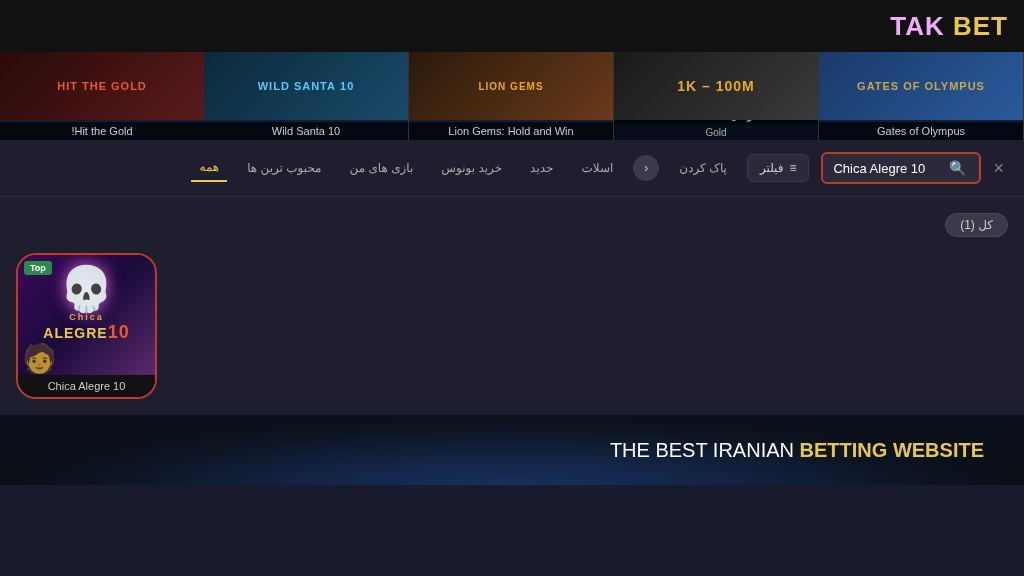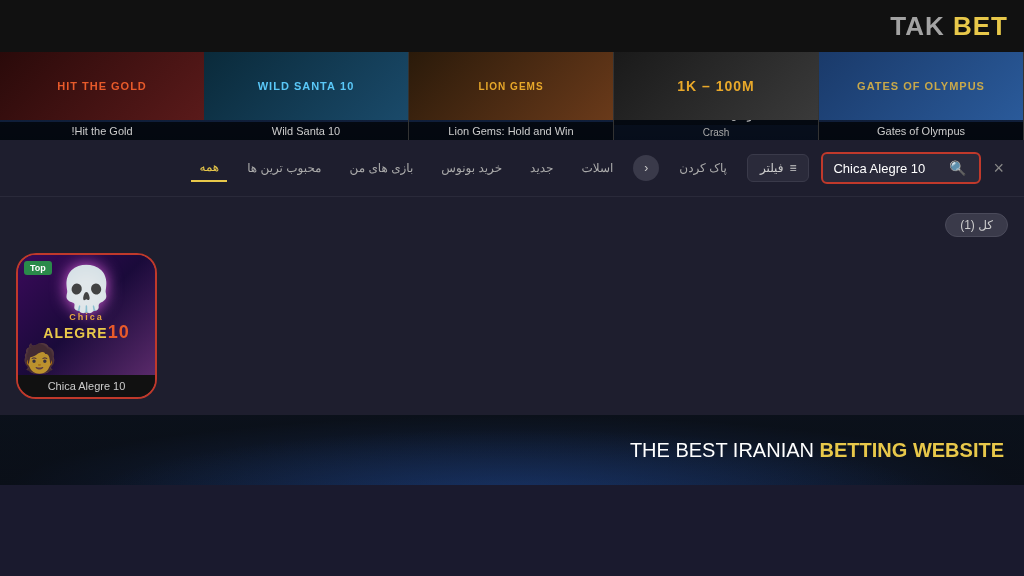--- a/index.html
+++ b/index.html
@@ -23,21 +23,21 @@
       position: relative;
       z-index: 10;
     }
     .logo {
       font-size: 26px;
       font-weight: 900;
       color: #fff;
       letter-spacing: 1px;
       direction: ltr;
     }
-    .logo span { color: #a3a3a3; }
+    .logo span { color: #f0abfc; }
 
     
     .banner-strip {
       height: 88px;
       background: linear-gradient(180deg, #1a2a4a 0%, #0d1b35 100%);
       display: flex;
       overflow: hidden;
       position: relative;
     }
     .banner-item {
@@ -240,21 +240,21 @@
     }
 
     
     .footer {
       height: 70px;
       position: relative;
       overflow: hidden;
       background: linear-gradient(180deg, #0d1520 0%, #0a0f18 100%);
       display: flex;
       align-items: center;
-      padding: 0 20px;
+      padding: 0 40px;
     }
     .footer-bg {
       position: absolute;
       top: 0; left: 0; right: 0; bottom: 0;
       background: radial-gradient(ellipse at 50% 110%, #1a3060 0%, #0a0f18 70%);
       opacity: 0.7;
     }
     .footer-text {
       position: relative;
       font-size: 20px;
@@ -279,21 +279,21 @@
 </div>
 
 <div class="banner-strip">
   <div class="banner-item">
     <div class="banner-bg gates">GATES OF OLYMPUS</div>
     <div class="banner-label">Gates of Olympus</div>
   </div>
   <div class="banner-item">
     <div class="banner-bg" style="background:linear-gradient(135deg,#1a1a1a,#3a3a3a);color:#e8a82a;font-size:14px;font-weight:900;">1K – 100M</div>
     <div class="banner-label">1K - 100M تومان</div>
-    <div class="banner-sub">Crash</div>
+    <div class="banner-sub">Gold</div>
   </div>
   <div class="banner-item">
     <div class="banner-bg lion">LION GEMS</div>
     <div class="banner-label">Lion Gems: Hold and Win</div>
   </div>
   <div class="banner-item">
     <div class="banner-bg wild">10 WILD SANTA</div>
     <div class="banner-label">Wild Santa 10</div>
   </div>
   <div class="banner-item">

